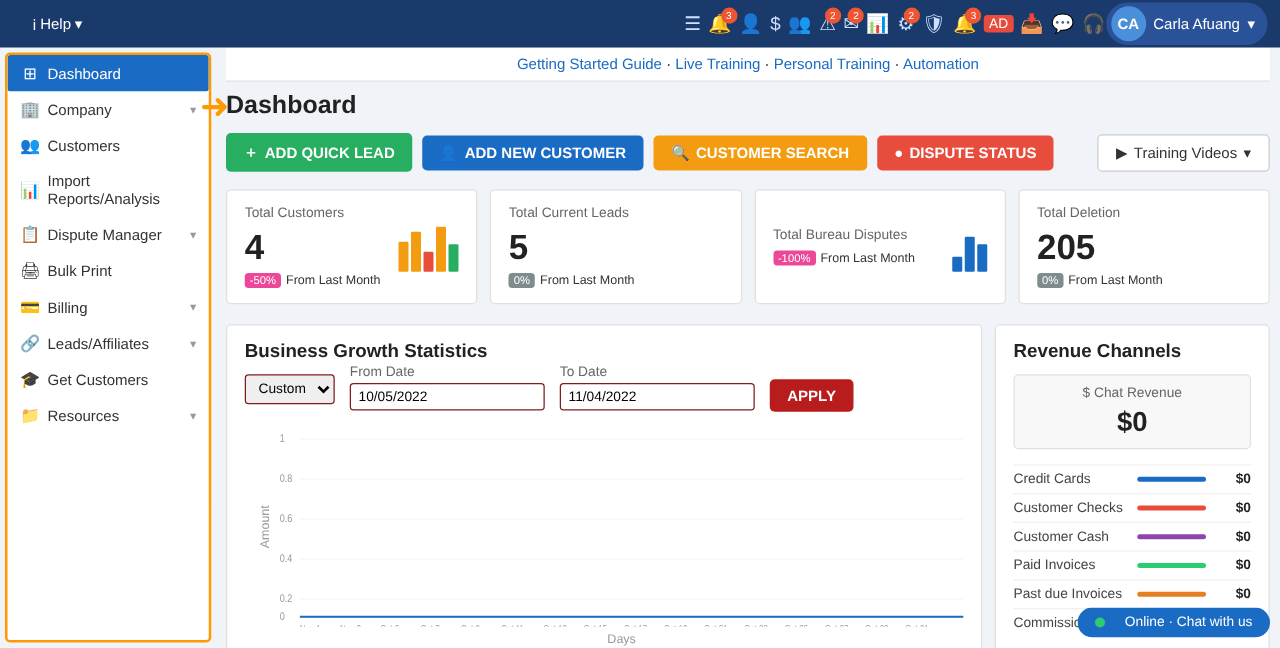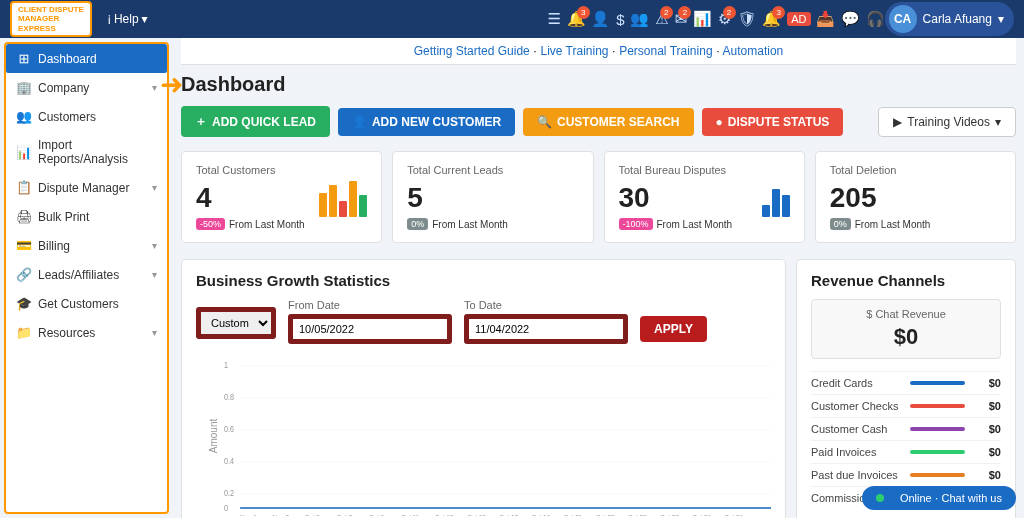--- a/index.html
+++ b/index.html
@@ -64,25 +64,25 @@
     .badge-neg { background: #ec4899; color: #fff; border-radius: 3px; padding: 1px 4px; font-size: 9px; }
     .badge-neutral { background: #7f8c8d; color: #fff; border-radius: 3px; padding: 1px 4px; font-size: 9px; }
     .stat-chart { display: flex; align-items: flex-end; gap: 2px; height: 40px; }
     .stat-bar { width: 8px; border-radius: 1px; }
 
     
     .bottom-row { display: flex; gap: 10px; }
 
     
     .growth-section { background: #fff; border: 1px solid #e0e0e0; border-radius: 4px; flex: 1; padding: 12px 14px; }
-    .growth-title { font-size: 15px; font-weight: bold; color: #222; margin-bottom: 10px; }
+    .growth-title { font-size: 15px; font-weight: bold; color: #222; margin-bottom: 0; }
     .growth-controls { display: flex; align-items: center; gap: 12px; margin-bottom: 12px; }
     .growth-controls label { font-size: 11px; color: #666; display: block; margin-bottom: 3px; }
     .growth-controls select, .growth-controls input[type="text"] {
-      border: 5px solid #7f1d1d; border-radius: 3px; padding: 4px 6px; font-size: 11px;
+      border: 1px solid #7f1d1d; border-radius: 3px; padding: 4px 6px; font-size: 11px;
     }
     .apply-btn { background: #b91c1c; color: #fff; border: none; border-radius: 4px; padding: 6px 14px; font-size: 12px; cursor: pointer; font-weight: bold; }
 
     
     .chart-area { position: relative; height: 160px; }
     .chart-svg { width: 100%; height: 100%; }
     .chart-y-label { position: absolute; left: -18px; top: 50%; transform: rotate(-90deg) translateX(50%); font-size: 10px; color: #999; }
 
     
     .revenue-section { background: #fff; border: 1px solid #e0e0e0; border-radius: 4px; width: 220px; flex-shrink: 0; padding: 12px 14px; }
@@ -96,27 +96,20 @@
     .revenue-amount { color: #222; font-weight: bold; min-width: 28px; text-align: right; }
 
     
     .chat-bubble { position: fixed; bottom: 8px; right: 8px; background: #1a6bc4; color: #fff; border-radius: 20px; padding: 6px 14px; font-size: 11px; cursor: pointer; display: flex; align-items: center; gap: 16px; }
     .online-dot { width: 8px; height: 8px; border-radius: 50%; background: #2ecc71; display: inline-block; }
   </style>
 </head>
 <body>
 
 <div class="top-nav">
-  <div class="top-nav-logo">
-    <div class="logo-box">
-      <span>CLIENT DISPUTE</span>
-      <span>MANAGER</span>
-      <span>EXPRESS</span>
-    </div>
-  </div>
   <div class="top-nav-center">
     <div class="help-btn">
       <span>ℹ</span>
       <span>Help</span>
       <span>▾</span>
     </div>
   </div>
   <div class="top-nav-icons">
     <span class="nav-icon">☰</span>
     <span class="nav-icon" style="position:relative;">🔔<span class="badge">3</span></span>
@@ -262,21 +255,20 @@
       <div class="stat-change">
         <span class="badge-neutral">0%</span>
         <span>From Last Month</span>
       </div>
     </div>
     <div class="stat-chart" style="width:60px;"></div>
   </div>
         <div class="stat-card">
     <div class="stat-card-left">
       <div class="stat-label">Total Bureau Disputes</div>
-      <div class="stat-value">30</div>
       <div class="stat-change">
         <span class="badge-neg">-100%</span>
         <span>From Last Month</span>
       </div>
     </div>
     <div class="stat-chart">
             <div class="stat-bar" style="height:30%;background:#1a6bc4;"></div>
             <div class="stat-bar" style="height:70%;background:#1a6bc4;"></div>
             <div class="stat-bar" style="height:55%;background:#1a6bc4;"></div>
           </div>

